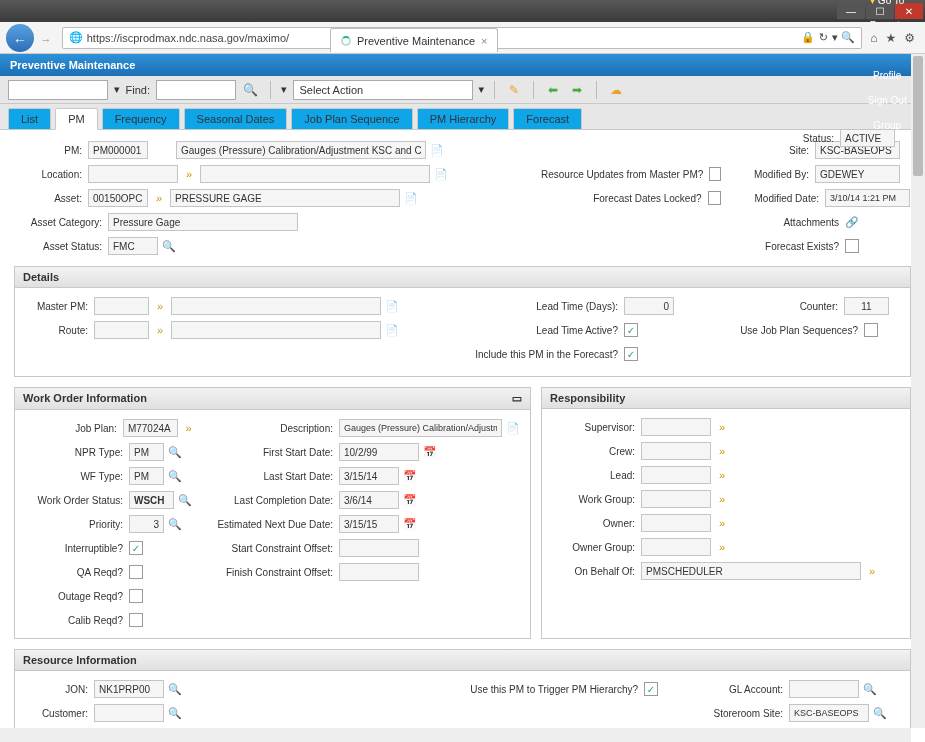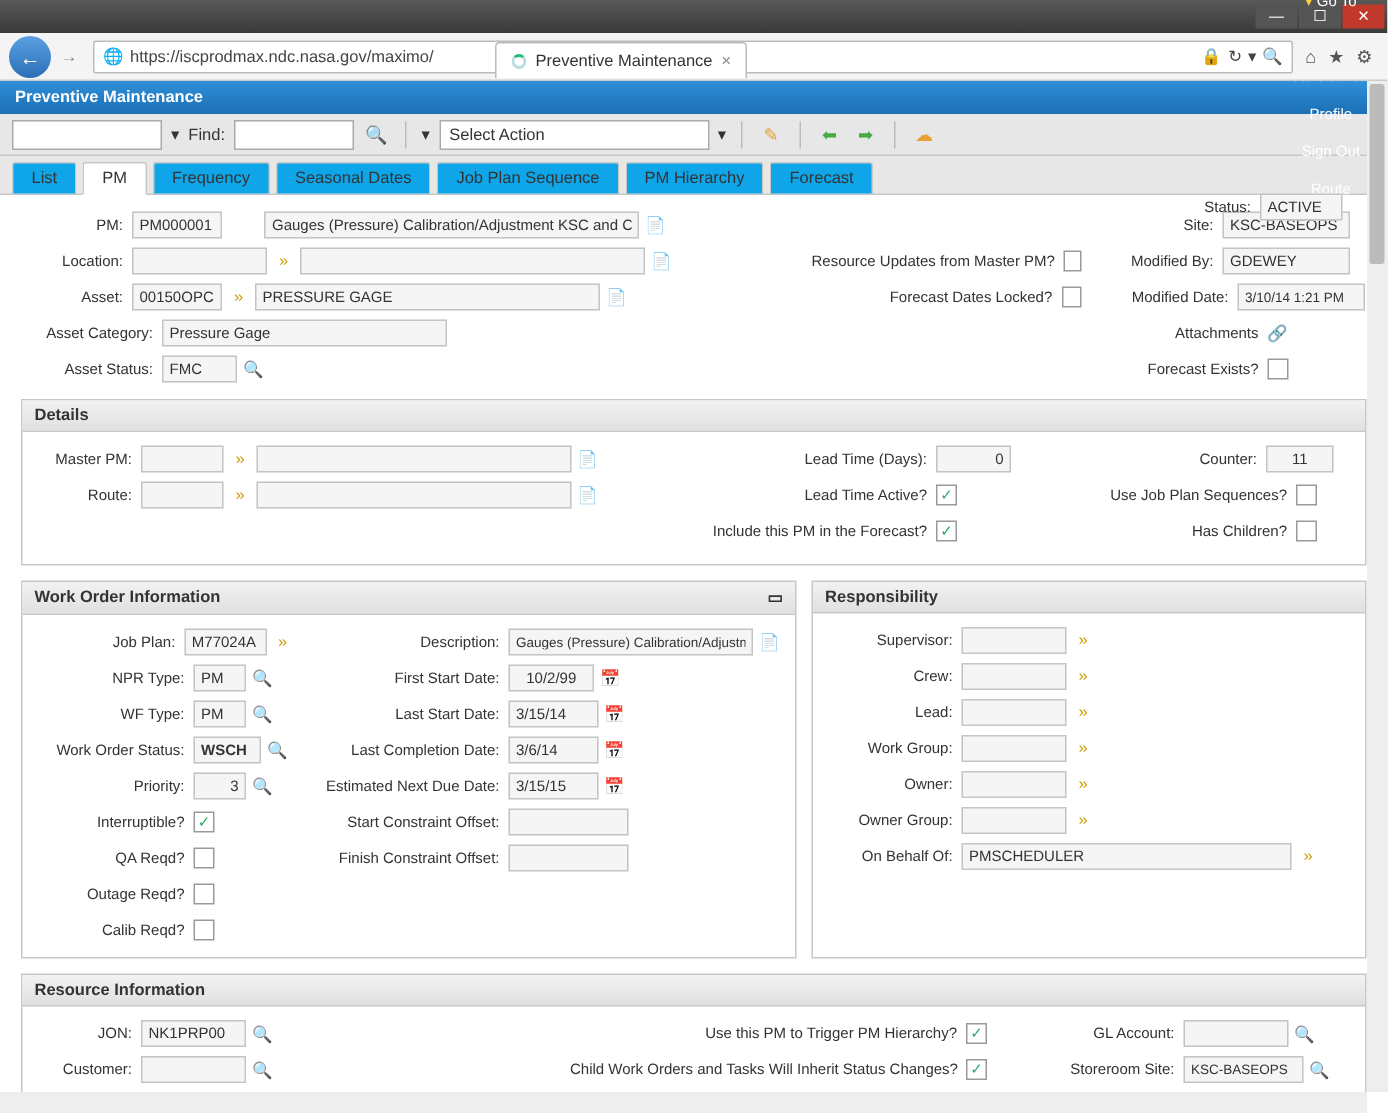--- a/index.html
+++ b/index.html
@@ -98,21 +98,21 @@
 
 <div class="mx-header">
   <div class="mx-header-left">Preventive Maintenance</div>
   <div class="mx-header-right">
     <span>Bulletins: (2)</span>
     <span class="goto">Go To</span>
     <span>Reports</span>
     <span>Start Center</span>
     <span>Profile</span>
     <span>Sign Out</span>
-    <span>Route</span>
+    <span>Group</span>
     <span class="ibm-logo">IBM.</span>
   </div>
 </div>
 
 <div class="mx-toolbar">
   <input class="tb-input tb-sel" readonly="" style="">
   <span>▾</span>
   <span class="tb-find-lbl">Find:</span>
   <input class="tb-input tb-find" style="">
   <span class="tb-icon" style="color:#4a90d9">🔍</span>
@@ -256,24 +256,20 @@
         </div>
         <div class="col" style="width:190px">
           <div class="field">
               <span class="lbl" style="width:130px">Counter:</span>
               <input class="inp" style="width: 45px; text-align: center;" value="11">
             </div>
           <div class="field">
               <span class="lbl" style="width:150px">Use Job Plan Sequences?</span>
               <span class="chk"></span>
             </div>
-          <div class="field">
-              <span class="lbl" style="width:150px">Has Children?</span>
-              <span class="chk"></span>
-            </div>
         </div>
       </div>
     </div>
   </div>
 
   <div class="two-col" style="margin-top:10px">
     <div class="panel" style="flex:1.4">
       <div class="section-hd">
           <span>Work Order Information</span>
           <span>▭</span>
@@ -324,21 +320,21 @@
               </div>
           </div>
           <div class="col" style="flex:1">
             <div class="field">
                 <span class="lbl" style="width:120px">Description:</span>
                 <input class="inp" style="flex: 1 1 0%; font-size: 9px;" value="Gauges (Pressure) Calibration/Adjustment KSC and CCAFS -">
                 <span class="mini-icon">📄</span>
               </div>
             <div class="field">
                 <span class="lbl" style="width:120px">First Start Date:</span>
-                <input class="inp" style="width: 57px; text-align: center;" value="10/2/99">
+                <input class="inp" style="width: 80px;" value="10/2/99">
                 <span class="mini-icon">📅</span>
               </div>
             <div class="field">
                 <span class="lbl" style="width:120px">Last Start Date:</span>
                 <input class="inp" style="width: 60px;" value="3/15/14">
                 <span class="mini-icon">📅</span>
               </div>
             <div class="field">
                 <span class="lbl" style="width:120px">Last Completion Date:</span>
                 <input class="inp" style="width: 60px;" value="3/6/14">
@@ -429,24 +425,20 @@
               <span class="lbl" style="width:65px">WBS ID:</span>
               <input class="inp" style="width: 50px;" value="5238">
             </div>
 
         </div>
         <div class="col" style="width:300px;margin-left:auto">
           <div class="field">
               <span class="lbl" style="width:260px">Use this PM to Trigger PM Hierarchy?</span>
               <span class="chk checked"></span>
             </div>
-          <div class="field">
-              <span class="lbl" style="width:260px">Child Work Orders and Tasks Will Inherit Status Changes?</span>
-              <span class="chk checked"></span>
-            </div>
         </div>
         <div class="col" style="width:200px">
           <div class="field">
               <span class="lbl" style="width:85px">GL Account:</span>
               <input class="inp" style="width: 70px;">
               <span class="mini-icon">🔍</span>
             </div>
           <div class="field">
               <span class="lbl" style="width:85px">Storeroom Site:</span>
               <input class="inp" style="width: 80px; font-size: 9px;" value="KSC-BASEOPS">

